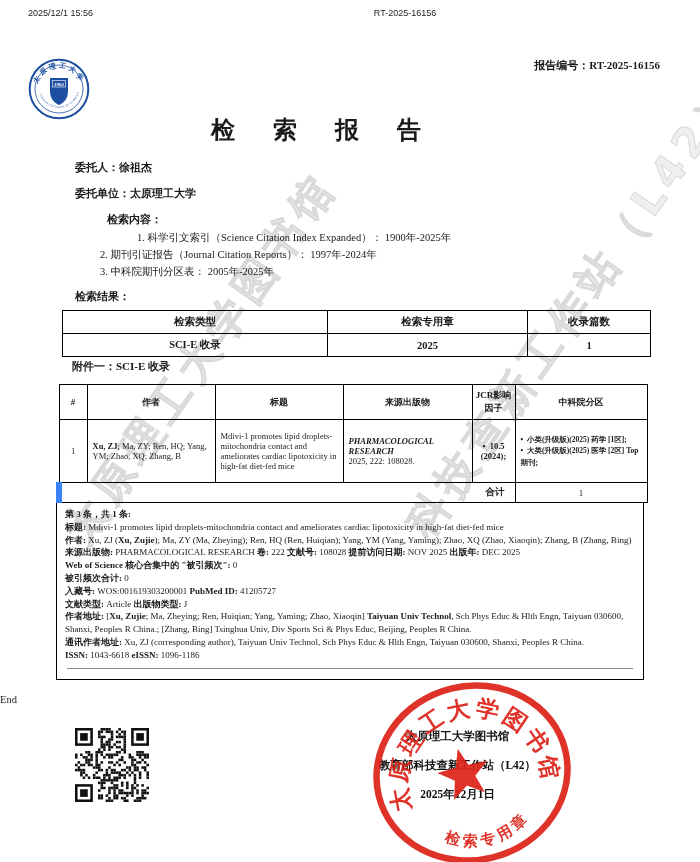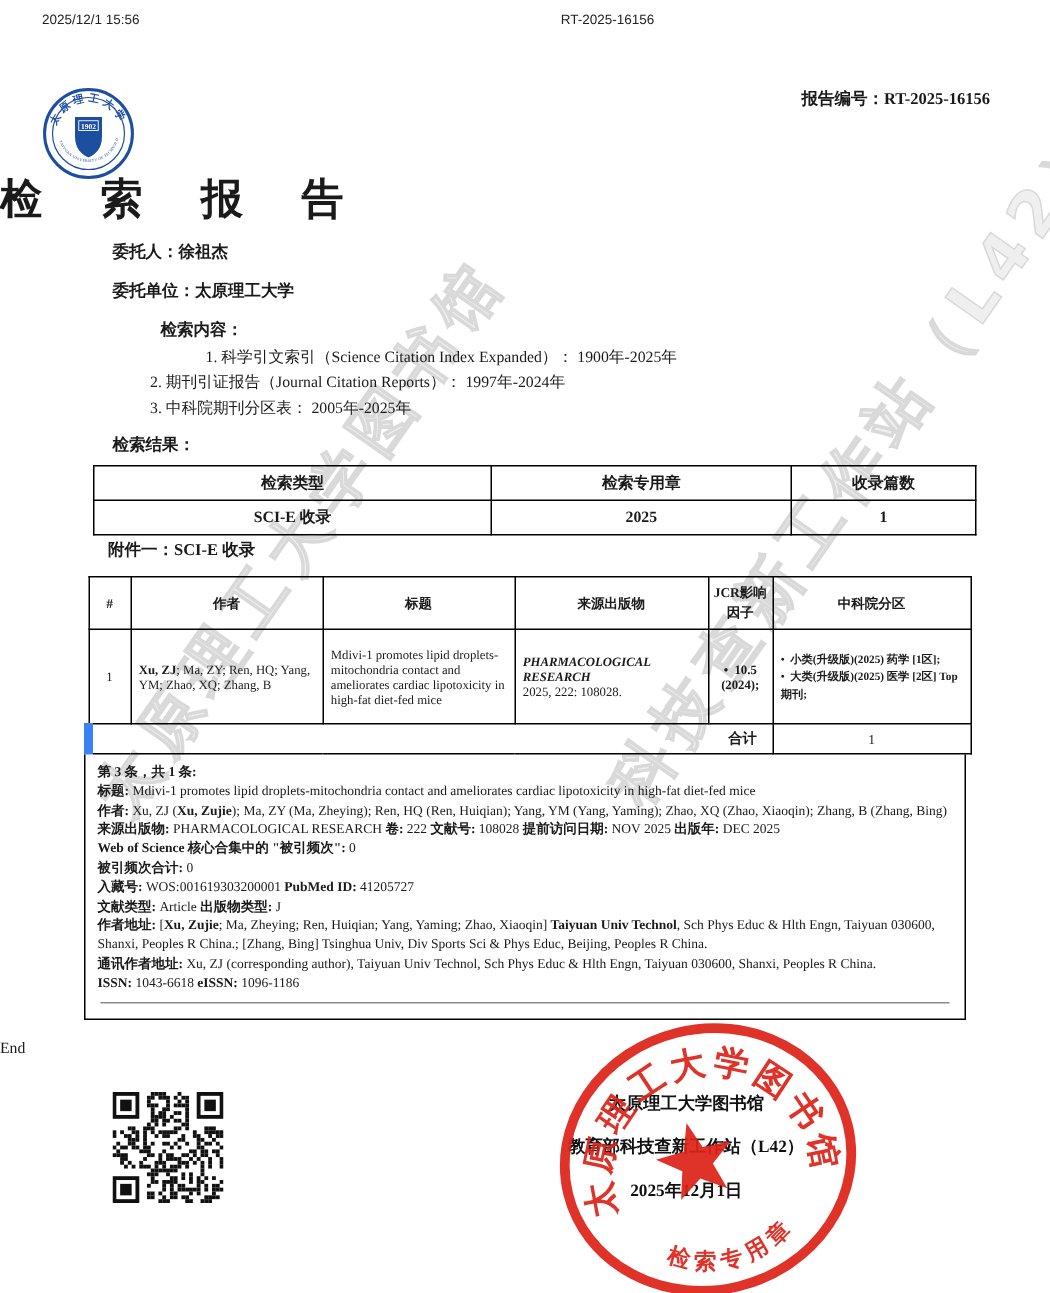--- a/index.html
+++ b/index.html
@@ -14,21 +14,21 @@
     position:absolute;z-index:0;white-space:nowrap;font-weight:bold;
     font-family:"DejaVu Sans",sans-serif;font-size:42px;letter-spacing:7px;
     color:#efefef;-webkit-text-stroke:1px #d9d9d9;
     transform:rotate(-55deg);transform-origin:center center;
   }
   
   .print-hdr{font-family:"Liberation Sans",sans-serif;font-size:9px;color:#222;z-index:1;}
   
   .report-no{top:58px;right:40px;font-size:11px;font-weight:bold;z-index:1;}
   
-  .title{top:114px;left:0;width:648px;font-size:28px;font-weight:bold;letter-spacing:16px;z-index:1;}
+  .title{top:114px;left:0;width:648px;text-align:center;font-size:24px;font-weight:bold;letter-spacing:16px;z-index:1;}
   
   .info-line{left:75px;font-size:11px;font-weight:bold;z-index:1;}
   .list-item{left:100px;font-size:10.5px;z-index:1;}
   
   table{border-collapse:collapse;width:588px;table-layout:fixed;}
   td,th{border:1px solid #000;text-align:center;vertical-align:middle;padding:2px 3px;}
   .sum-table{top:310px;left:62px;z-index:1;}
   .sum-table th{font-size:10.5px;font-weight:bold;height:18px;}
   .sum-table td{font-size:10.5px;font-weight:bold;height:18px;}
   .attach-label{top:359px;left:72px;font-size:11px;font-weight:bold;z-index:1;}

